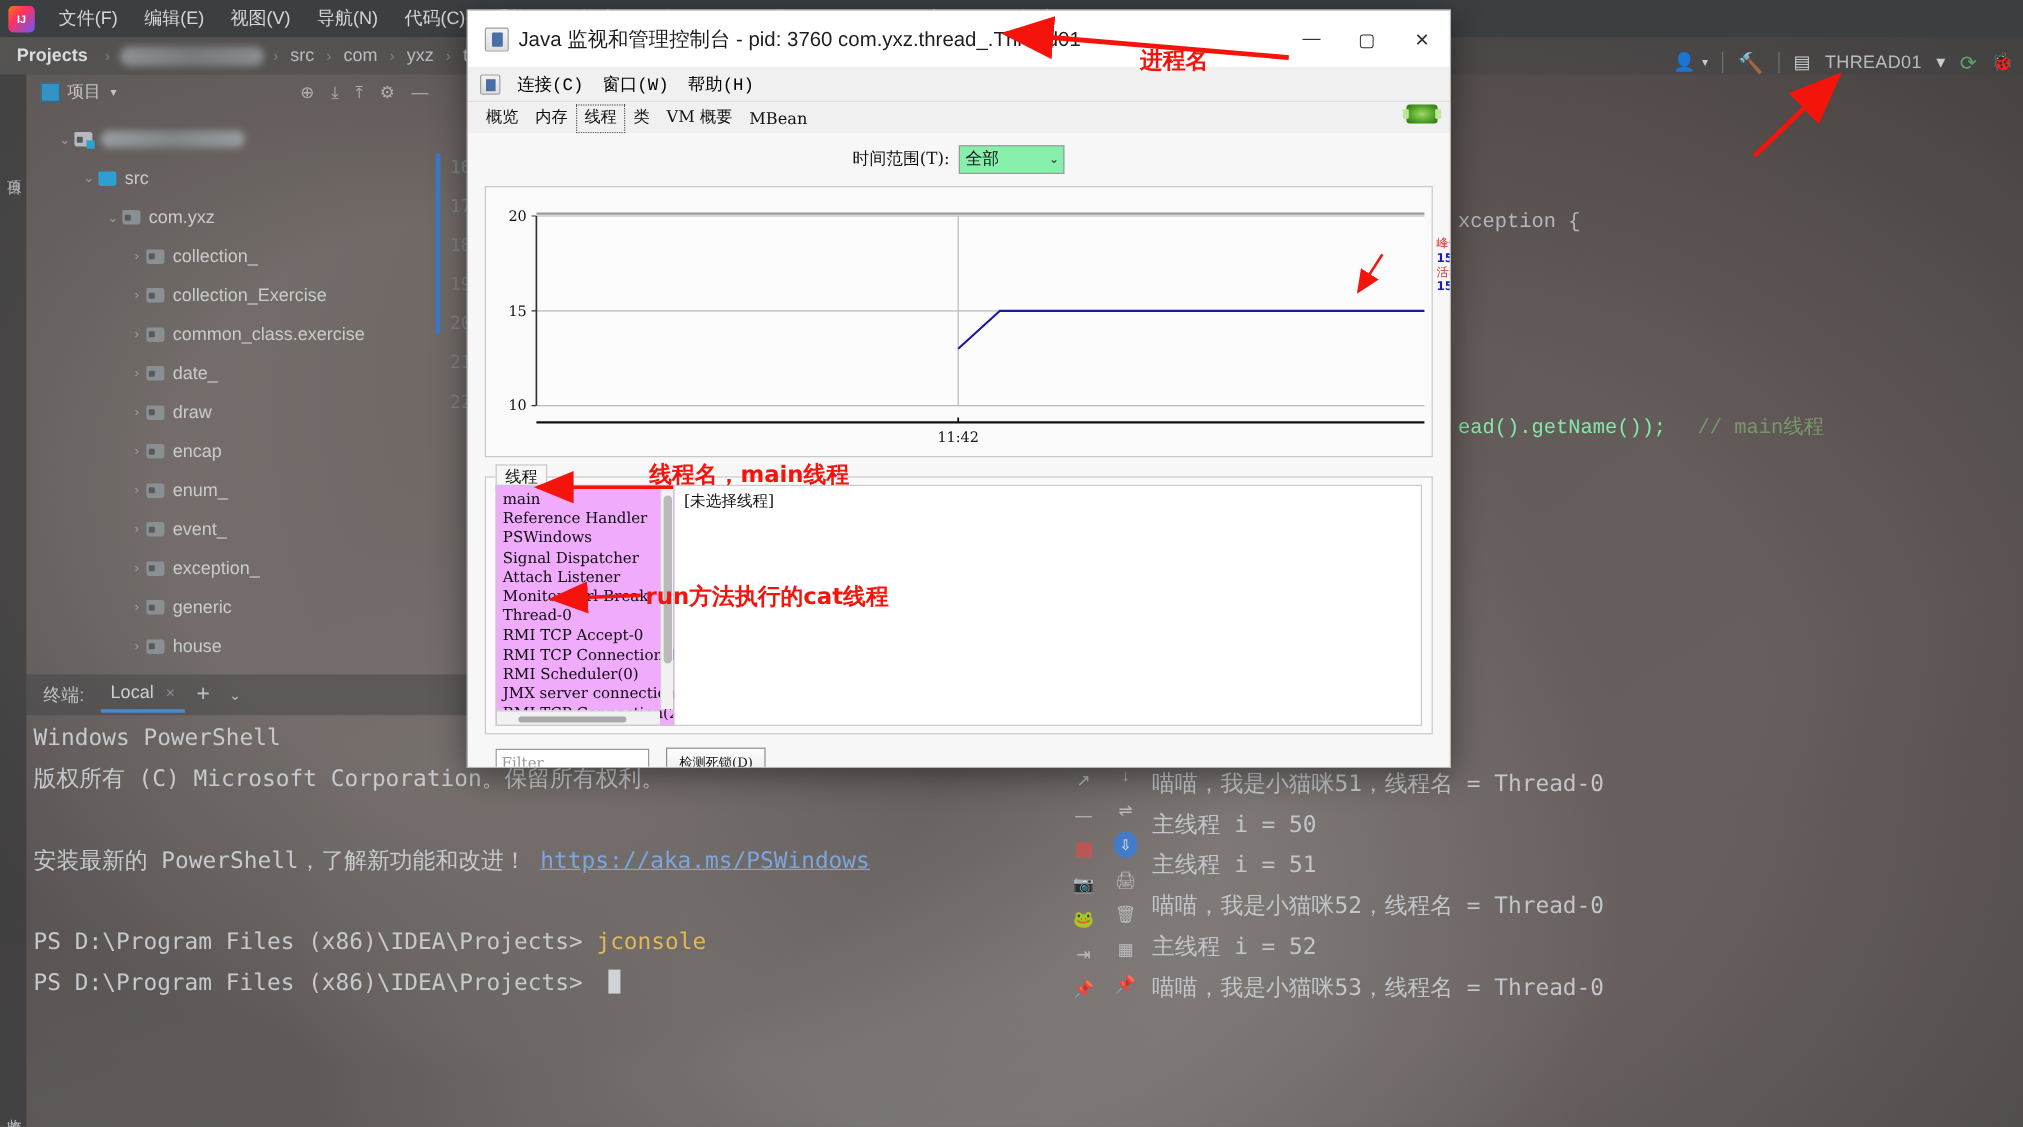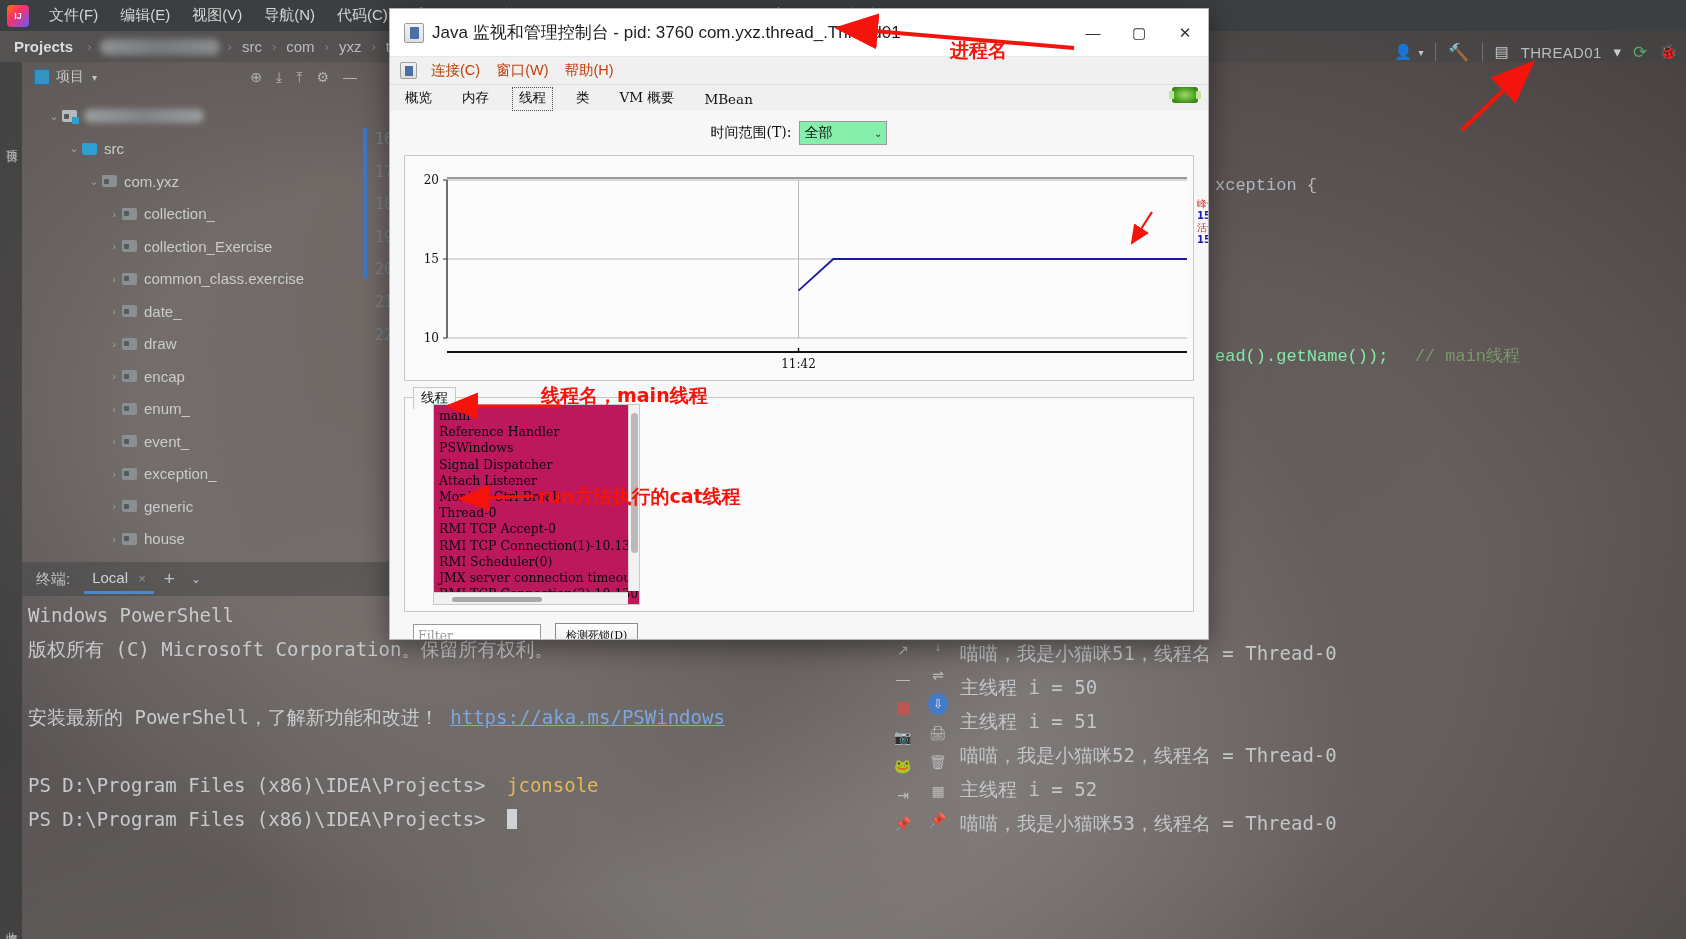--- a/index.html
+++ b/index.html
@@ -206,24 +206,24 @@
     border-bottom:1px solid #dcdcdc; position:relative;
   }
   .jc-menuicon {
     width:17px;height:17px;margin:0 6px 0 10px;
     background:linear-gradient(#f3f3f3,#dcdcdc); border:1px solid #a0a0a0; border-radius:2px;
     position:relative; flex:none;
   }
   .jc-menuicon::after{
     content:""; position:absolute; left:4px; top:3px; width:8px;height:10px; background:#4a6fa5;
   }
-  .jc-menu { font-size:14.5px; color:#c2410c; padding:2px 8px; }
+  .jc-menu { font-size:14.5px; color:#000000; padding:2px 8px;font-family:Liberation Mono, monospace; }
 
   .jc-tabs {
-    height:26px; background:#f0f0f0; display:flex; align-items:flex-end; gap:16px; flex:none;
+    height:26px; background:#f0f0f0; display:flex; align-items:flex-end; gap:0; flex:none;
     padding-left:8px; position:relative;
   }
   .jc-tab {
     font-family:"DejaVu Serif", serif; font-size:13.5px; color:#101010;
     padding:2px 7px 4px 7px;
   }
   .jc-tab.active { border:1px dotted #555; padding:1px 6px 3px 6px; }
   .jc-plug {
     position:absolute; right:10px; top:2px; width:26px; height:16px;
     background:radial-gradient(ellipse at 50% 50%, #9fd96a 0%, #4b9e22 60%, #2e6a12 100%);
@@ -281,21 +281,21 @@
     margin:16px 14px 0 14px; border:1px solid #c8c8c8; background:#fafafa;
     position:relative; height:215px;
   }
   .threads-tab {
     position:absolute; left:8px; top:-11px; background:#f7f7f7; border:1px solid #c8c8c8;
     border-bottom:none; padding:1px 7px 2px 7px;
     font-family:"DejaVu Serif", serif; font-size:13.5px; color:#111;
   }
   .threads-inner { position:absolute; inset:6px 8px 6px 8px; display:flex; }
   .thread-list {
-    width:207px; background:#be185d; border:1px solid #c9c9c9; position:relative; overflow:hidden;margin-left:20px;
+    width:149px; background:#f0abfc; border:1px solid #c9c9c9; position:relative; overflow:hidden;
   }
   .thread-list ul { list-style:none; margin:0; padding:3px 0 0 0; }
   .thread-list li {
     font-family:"DejaVu Serif", serif; font-size:12.5px; color:#0a0a0a;
     line-height:16.2px; padding-left:5px; white-space:nowrap;
   }
   .tl-scroll {
     position:absolute; right:0; top:0; width:11px; bottom:13px; background:#f1f1f1; border-left:1px solid #d2d2d2;
   }
   .tl-thumb { position:absolute; left:2px; top:8px; width:7px; height:140px; background:#b9b9b9; border-radius:4px;}
@@ -498,21 +498,21 @@
     <div class="term-line">Windows PowerShell</div>
     <div class="term-line">版权所有 (C)  Microsoft Corporation。保留所有权利。</div>
     <div class="term-line">&nbsp;</div>
     <div class="term-line">
       <span>安装最新的 PowerShell，了解新功能和改进！</span>
       <span class="term-link">https://aka.ms/PSWindows</span>
     </div>
     <div class="term-line">&nbsp;</div>
     <div class="term-line">
       <span>PS D:\Program Files (x86)\IDEA\Projects&gt;</span>
-      <span class="term-cmd" style="margin-left:10px">jconsole</span>
+      <span class="term-cmd" style="">jconsole</span>
     </div>
     <div class="term-line">
       <span>PS D:\Program Files (x86)\IDEA\Projects&gt;</span>
       <span class="term-cursor" style="margin-left:10px"></span>
     </div>
   </div>
 
   <div class="run-col" style="left:893px; top:640px;">
     <div class="run-ico">↗</div>
     <div class="run-ico">—</div>
@@ -634,20 +634,23 @@
             <li>JMX server connection timeout</li>
             <li>RMI TCP Connection(2)-10.130.1</li>
           </ul>
           <div class="tl-scroll">
             <div class="tl-thumb"></div>
           </div>
           <div class="tl-hscroll">
             <div class="tl-hthumb"></div>
           </div>
         </div>
+        <div class="thread-detail">
+          <span>[未选择线程]</span>
+        </div>
       </div>
 
       <div class="threads-footer">
         <div class="filter-input">
           <span>Filter</span>
         </div>
         <div class="jc-button">检测死锁(D)</div>
       </div>
     </div>
 

